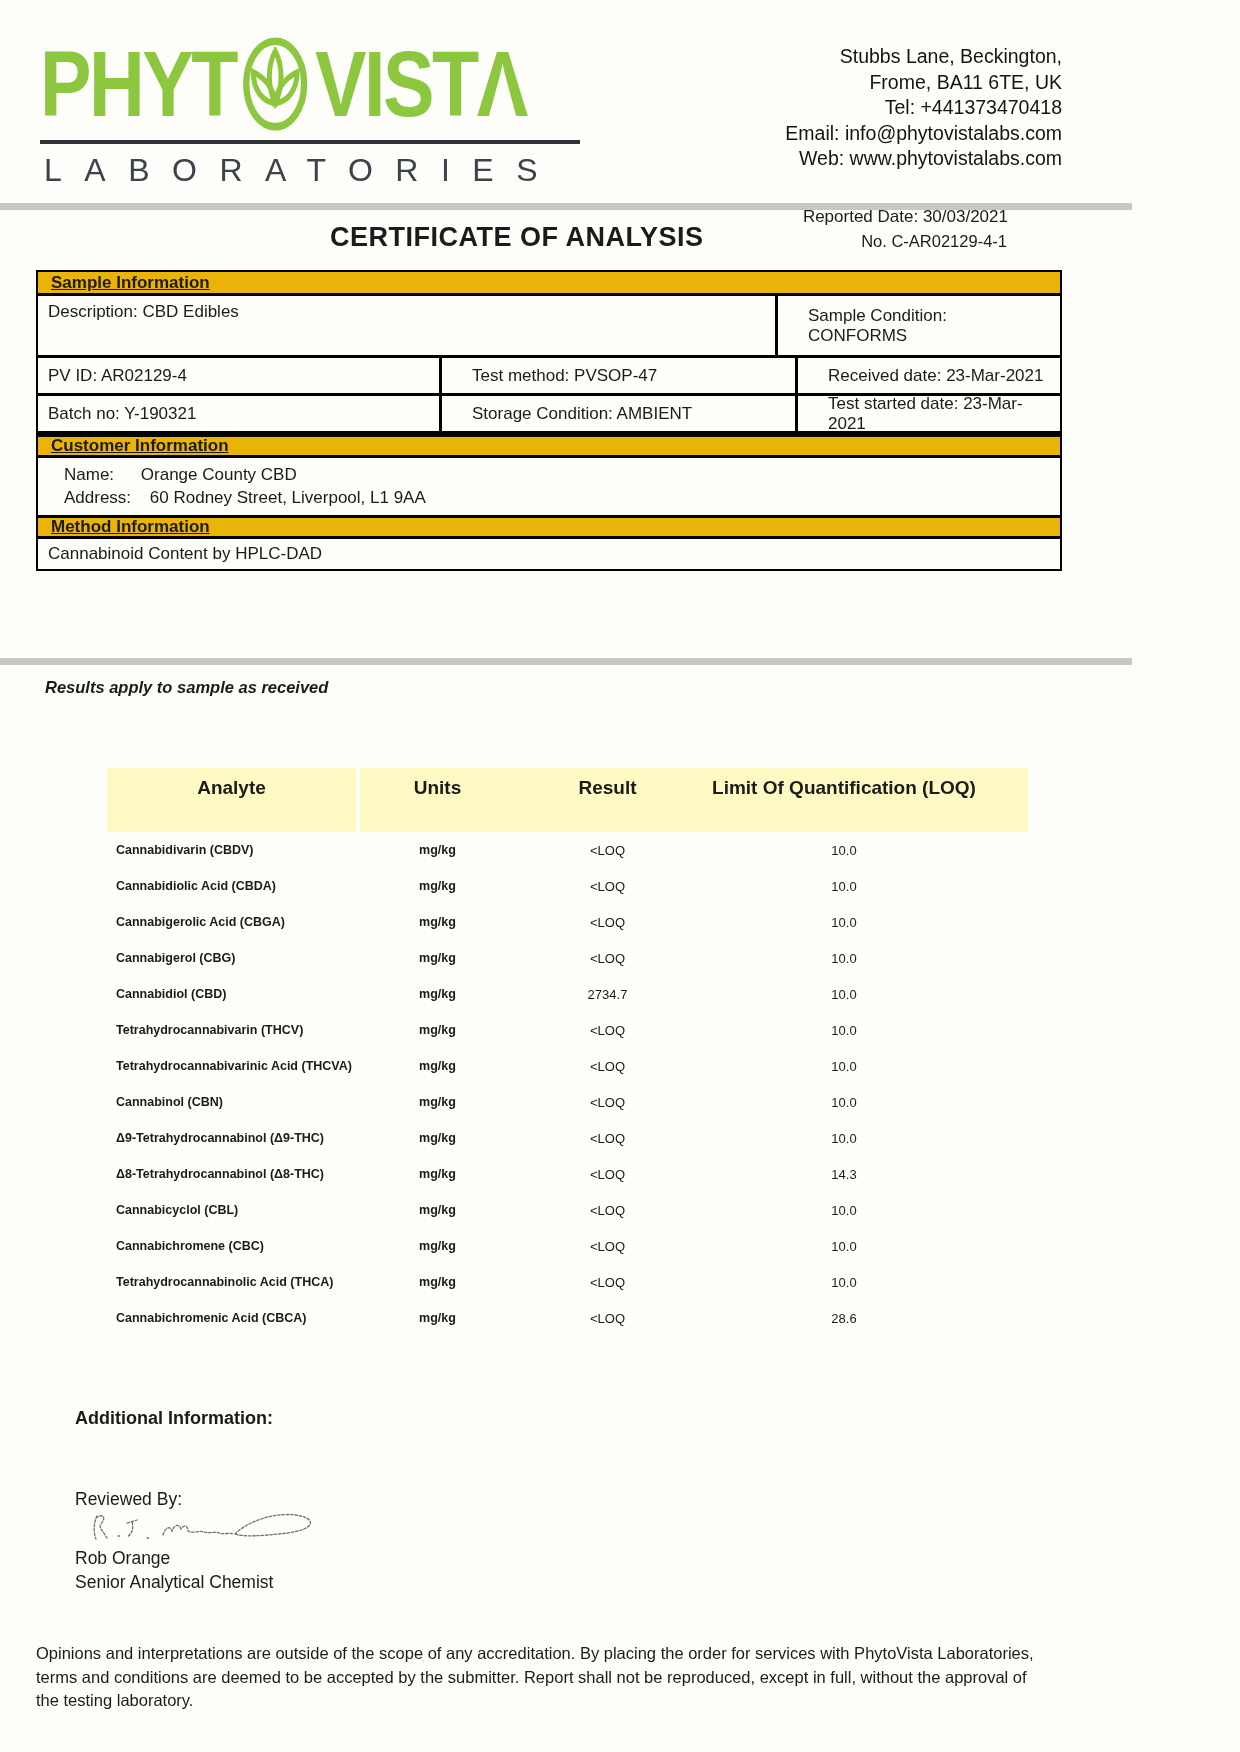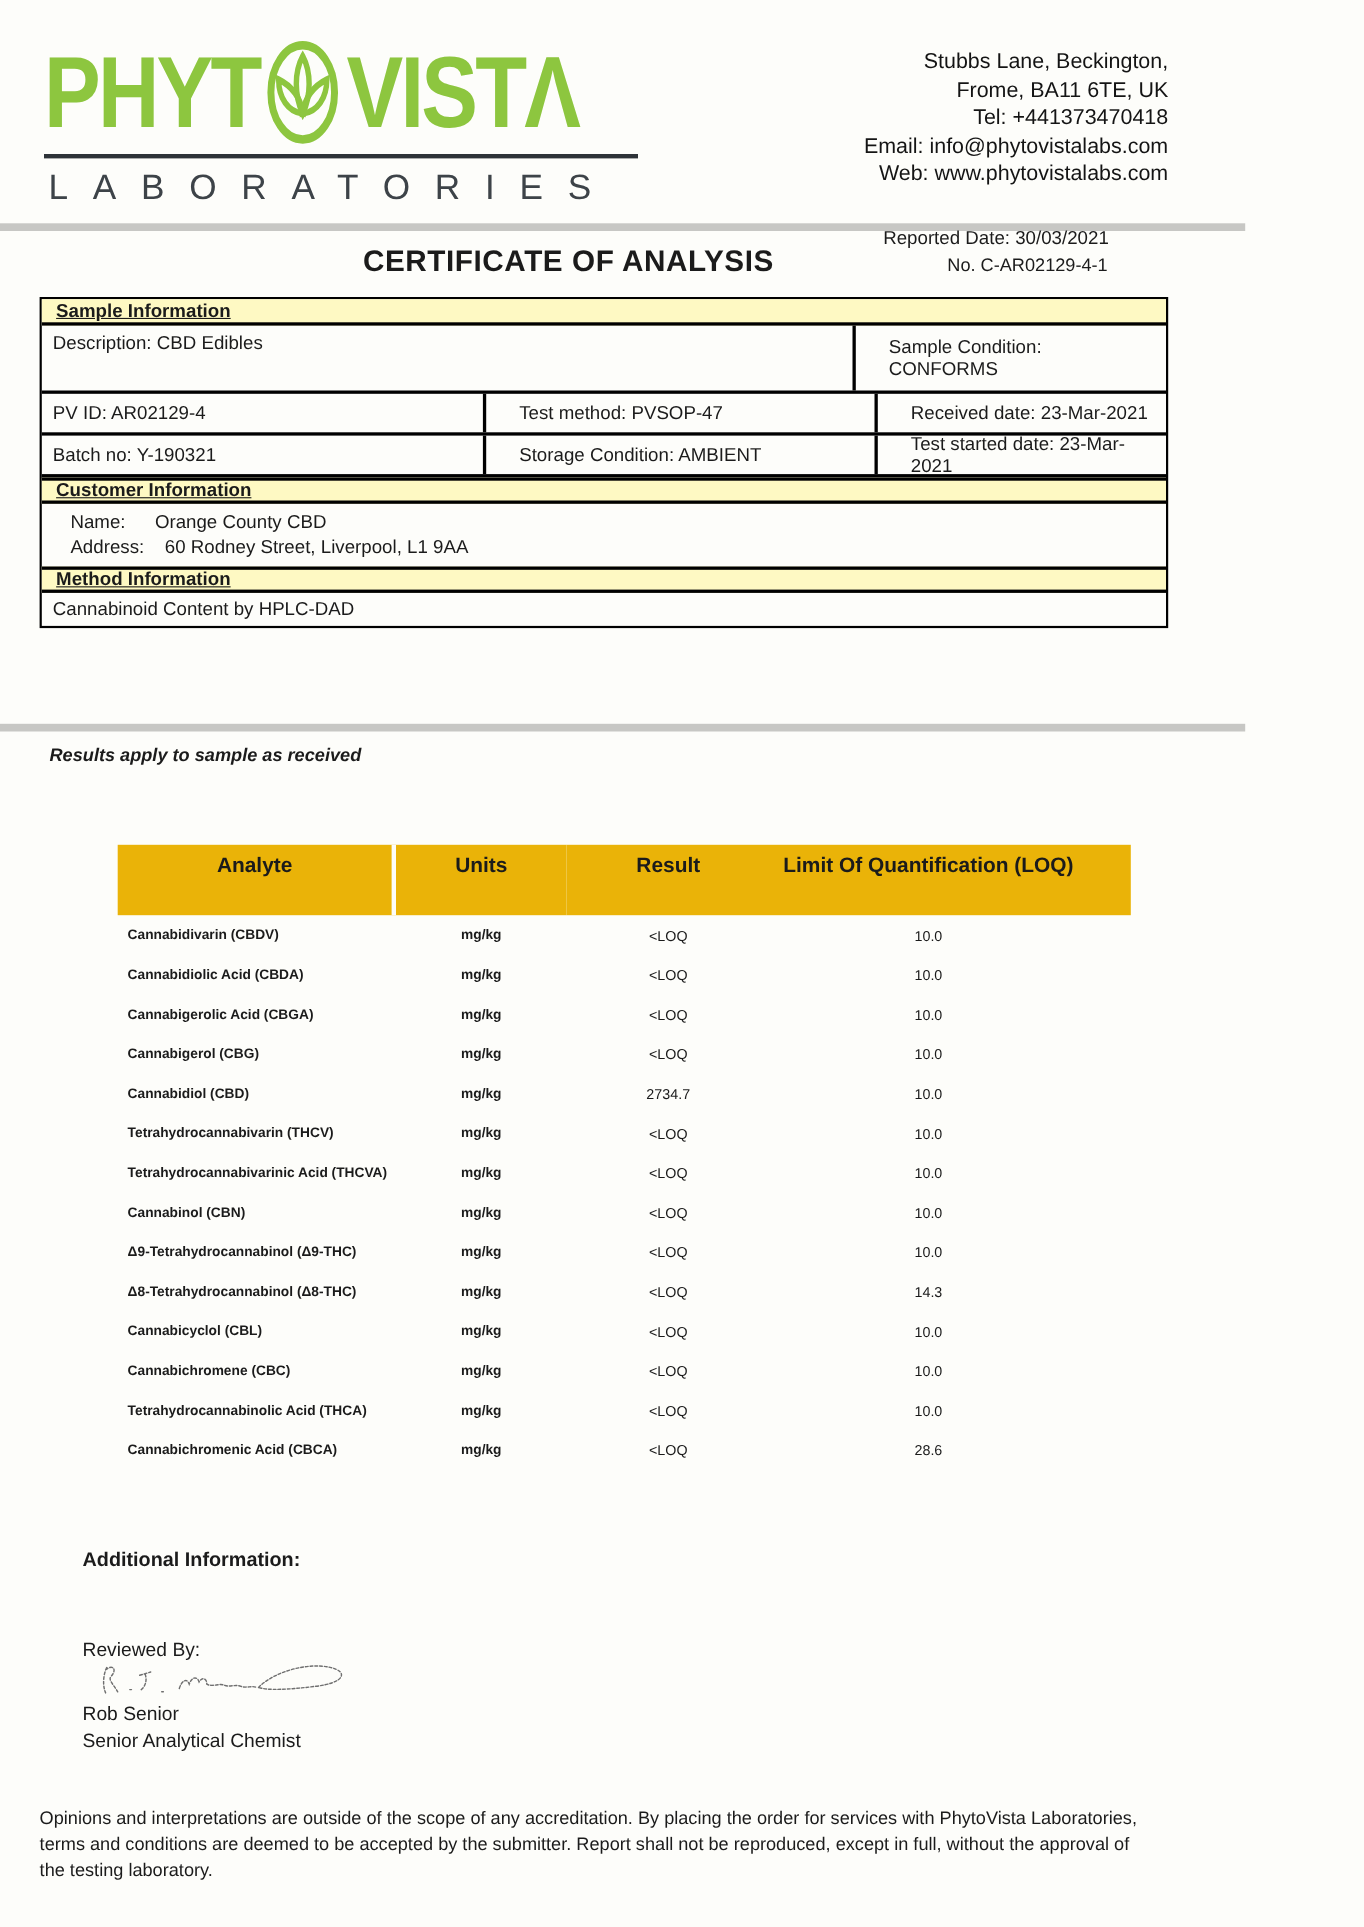--- a/index.html
+++ b/index.html
@@ -31,21 +31,21 @@
   .bar-1 { top:203px; } .bar-2 { top:658px; }
 
   .reported-date { position:absolute; top:207px; right:232px; font-size:17px; }
   .doc-title { position:absolute; top:222px; left:330px; font-size:27px; font-weight:bold; letter-spacing:0.5px; }
   .cert-no { position:absolute; top:232px; right:233px; font-size:16.5px; }
 
   
   .info-area { position:absolute; left:36px; top:270px; width:1026px;
     border:2px solid #000; font-size:17px; }
   .sec-header {
-    background:#fef9c3; border-top:3px solid #000; border-bottom:3px solid #000;
+    background:#eab308; border-top:3px solid #000; border-bottom:3px solid #000;
     height:24px; display:flex; align-items:center; padding-left:13px;
   }
   .info-area > .sec-header:first-child { border-top:none; }
   .sec-title { font-weight:bold; text-decoration:underline; font-size:17px; }
   .irow { display:flex; border-bottom:3px solid #000;gap:20px; }
   .irow:last-of-type { border-bottom:none; }
   .cell { border-right:3px solid #000; display:flex; align-items:center; padding:4px 10px; }
   .cell:last-child { border-right:none; }
   .row-desc { height:62px; }
   .row-desc .c-desc { width:740px; align-items:flex-start; padding-top:6px; }
@@ -62,21 +62,21 @@
     font-weight:bold; font-style:italic; font-size:16.5px; }
 
   
   .results-table { position:absolute; left:107px; top:768px; width:921px;
     border-collapse:separate; border-spacing:0; table-layout:fixed; }
   .results-table col.c-analyte { width:253px; }
   .results-table col.c-units   { width:155px; }
   .results-table col.c-result  { width:185px; }
   .results-table col.c-loq     { width:328px; }
   .results-table th {
-    background:#eab308; height:64px; vertical-align:top; padding-top:9px;
+    background:#fef9c3; height:64px; vertical-align:top; padding-top:9px;
     font-size:19px; font-weight:bold; text-align:center;
   }
   .results-table th:first-child { border-right:4px solid #fdfdfa; }
   .results-table td { height:36px; font-size:13px; text-align:center; vertical-align:middle; }
   .results-table td:first-child { text-align:left; padding-left:9px;
     font-weight:bold; font-size:12.5px; }
   .results-table td:nth-child(2) { font-weight:bold; font-size:12.5px; }
   .results-table td:nth-child(4), .results-table th:nth-child(4) { padding-right:40px; }
 
   .additional-info { position:absolute; left:75px; top:1383px; font-size:18px; font-weight:bold;margin-top:25px; }
@@ -278,21 +278,21 @@
   <svg class="signature" width="240" height="50" viewBox="0 0 240 50">
     <g fill="none" stroke="#6f6f6f" stroke-width="1.3" stroke-linecap="round" stroke-dasharray="2.5 1.8">
       <path d="M12,12 C9,18 8,28 11,35 M11,14 C17,9 22,13 16,20 C13,23 18,27 22,34"></path>
       <path d="M33,32 l1.5,0"></path>
       <path d="M47,18 C49,24 47,30 42,33 M42,19 l10,-3"></path>
       <path d="M62,34 l1.5,0"></path>
       <path d="M78,31 C80,24 85,21 87,27 C89,21 94,19 96,25 C99,20 103,22 103,27 C108,30 114,26 119,28 C124,30 129,27 134,29 C139,31 144,28 148,30"></path>
       <path d="M150,30 C165,15 196,7 216,12 C232,16 228,26 202,29 C178,32 158,33 150,30 Z"></path>
     </g>
   </svg>
-  <div class="sig-name">Rob Senior</div>
+  <div class="sig-name">Rob Orange</div>
   <div class="sig-title">Senior Analytical Chemist</div>
 
   <div class="footer">
     <div>Opinions and interpretations are outside of the scope of any accreditation. By placing the order for services with PhytoVista Laboratories,</div>
     <div>terms and conditions are deemed to be accepted by the submitter. Report shall not be reproduced, except in full, without the approval of</div>
     <div>the testing laboratory.</div>
   </div>
 
 </div>
 

